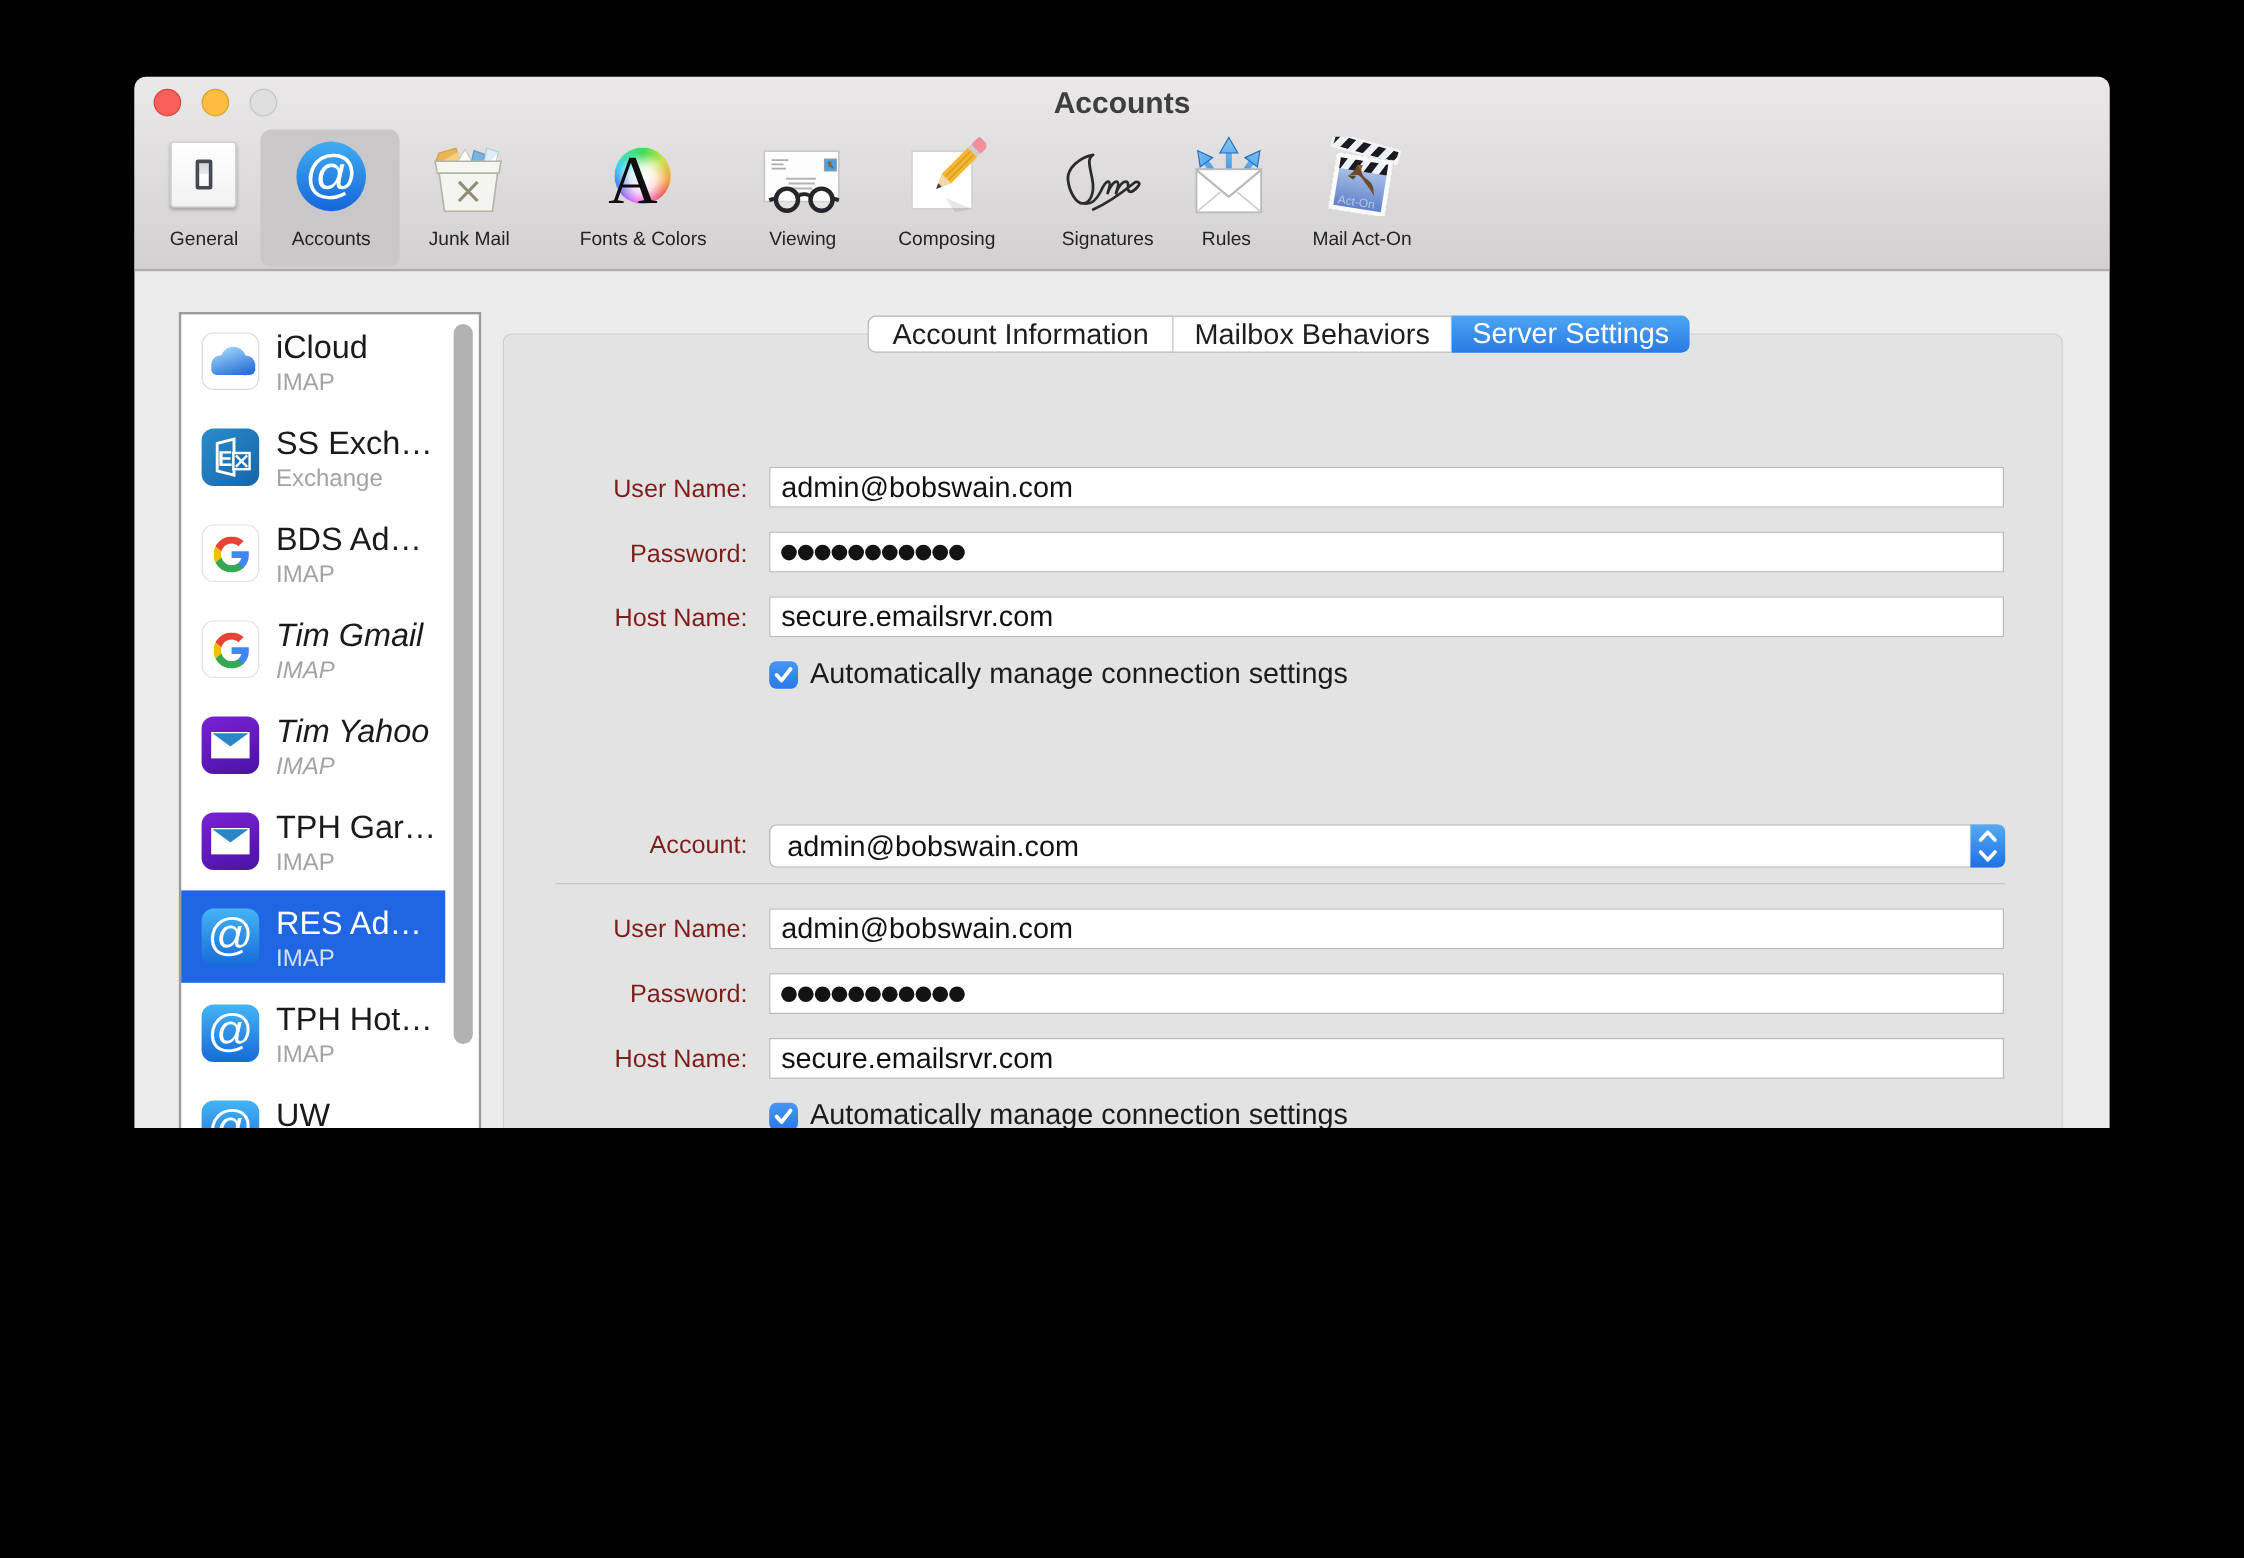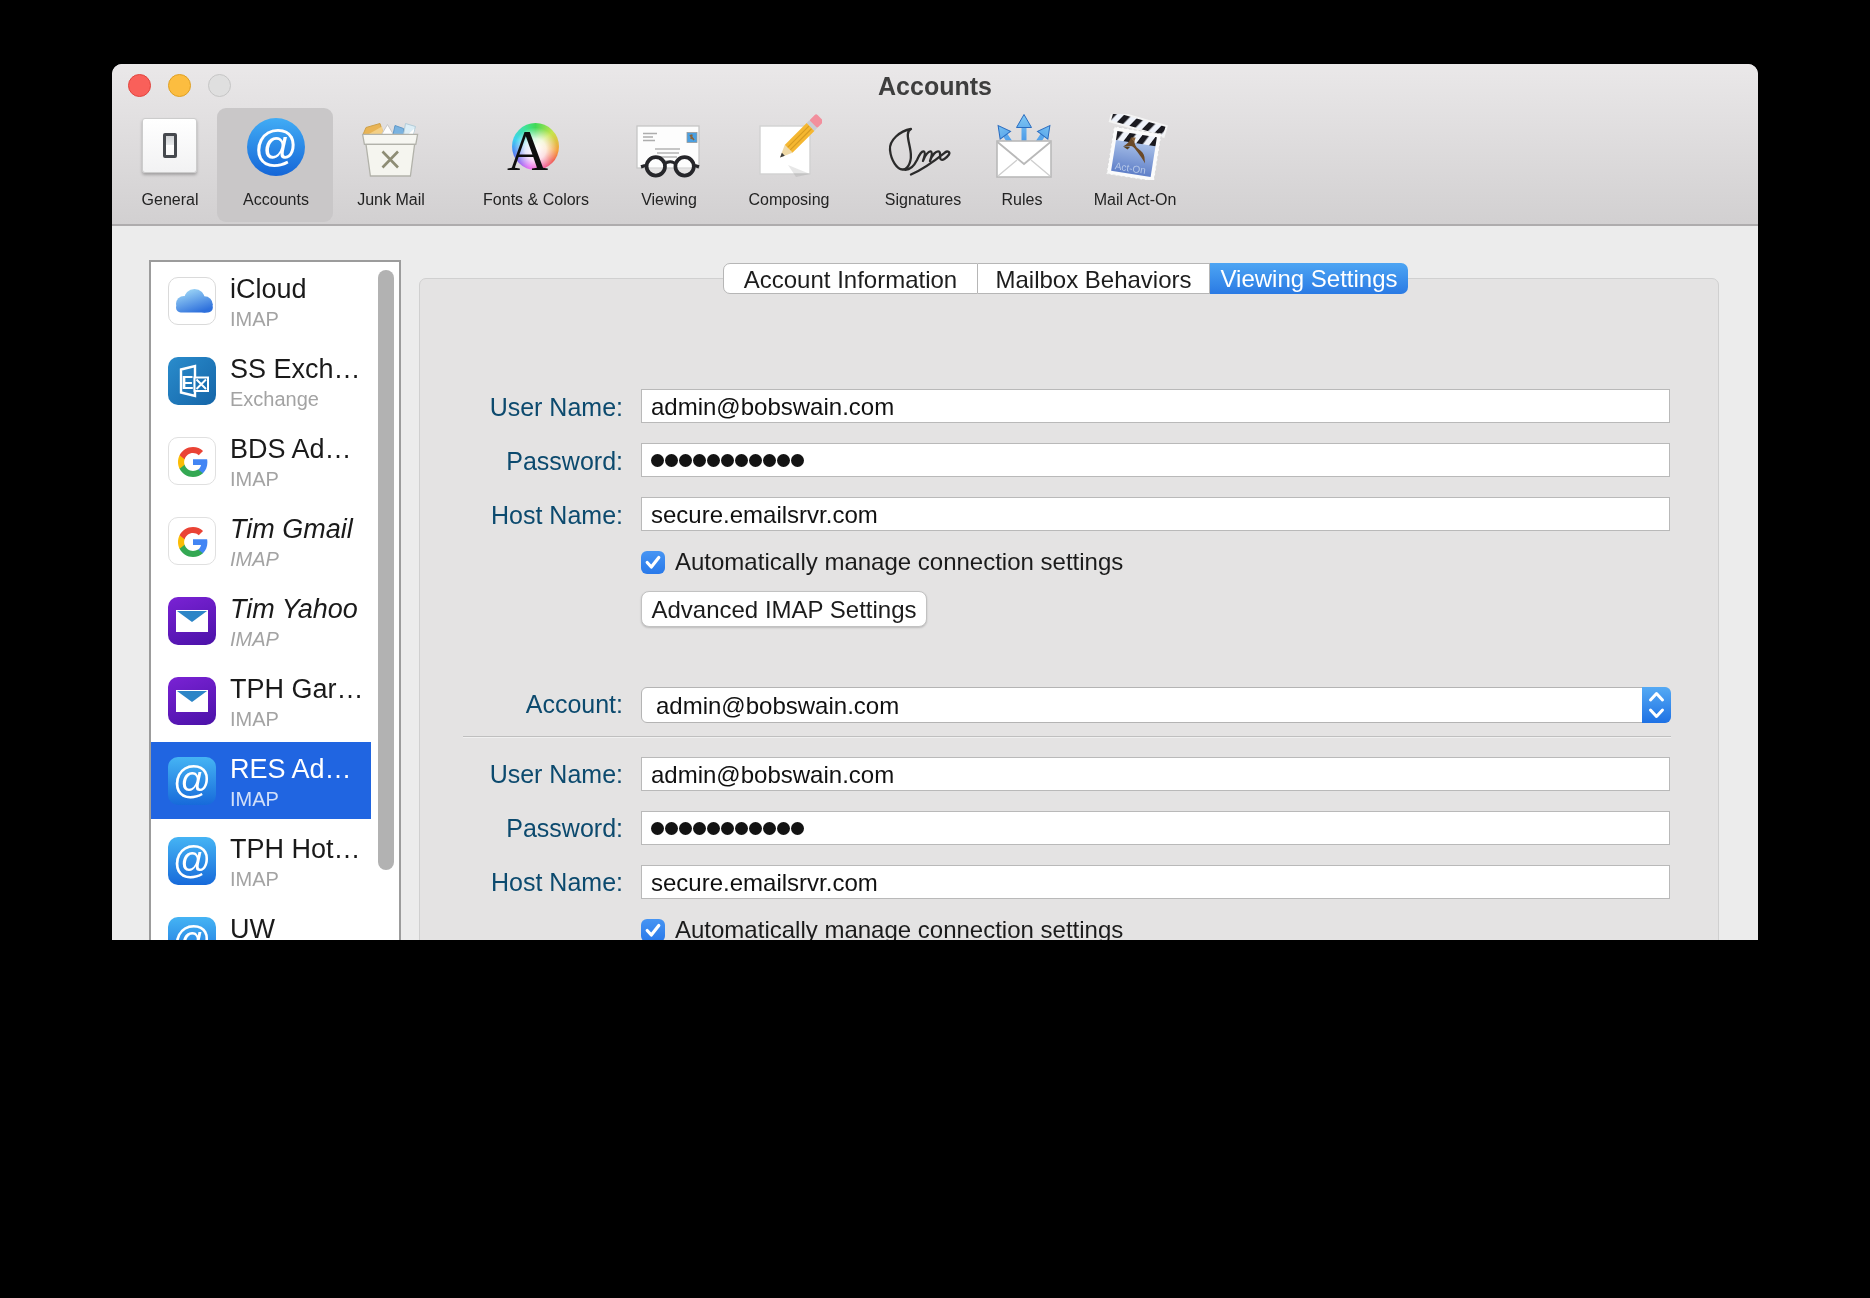--- a/index.html
+++ b/index.html
@@ -45,21 +45,21 @@
           box-shadow:0 1px 2px rgba(0,0,0,.15); border-radius:7px; }
   .seg { position:absolute; top:0; height:31px; background:#fff; border:1px solid #b6b6b6;
          font-size:24px; color:#1d1d1d; text-align:center; line-height:31px; }
   #seg1 { left:0;   width:255px; border-radius:7px 0 0 7px; }
   #seg2 { left:255px; width:232px; border-left:none; }
   #seg3 { left:487px; width:198px; border:none; border-radius:0 7px 7px 0;
           background:linear-gradient(#4da5f3,#2a7ae4); color:#fff; line-height:31px; }
   
   .h1 { position:absolute; font-size:25px; font-weight:700; color:#1c1c1c; line-height:29px; left:355px; }
   .lbl { position:absolute; width:260px; left:251px; text-align:right;
-         font-size:25px; color:#0c4a6e; line-height:27px; }
+         font-size:21px; color:#7f1d1d; line-height:27px; }
   .fld { position:absolute; left:529px; width:1029px; height:34px;
          background:#fff; border:1px solid #b9b9b9; font-size:24px; color:#111;
          padding-left:9px; line-height:33px; }
   .dots { position:absolute; left:539px; height:34px; display:flex; align-items:center; }
   .dots i { width:13px; height:13px; border-radius:50%; background:#131313; margin-right:1px; }
   .cb { position:absolute; left:529px; width:24px; height:23px; border-radius:6px;
         background:linear-gradient(#4795f3,#2979ea); }
   .cblbl { position:absolute; left:563px; font-size:24px; color:#1b1b1b; line-height:28px; }
   #advbtn { position:absolute; left:529px; top:527px; width:286px; height:36px; white-space:nowrap;
             background:#fff; border:1px solid #c2c2c2; border-radius:8px;
@@ -302,21 +302,21 @@
             </svg></div>
         <div class="fcell" style="left:61px; width:64px;"><svg width="63" height="38">
               <path d="M21.5 19 H41.5" stroke="#3d3d3d" stroke-width="2"></path>
             </svg></div>
       </div>
     </div>
     <div id="panel"></div>
     <div id="segs">
       <div class="seg" id="seg1">Account Information</div>
       <div class="seg" id="seg2">Mailbox Behaviors</div>
-      <div class="seg" id="seg3">Viewing Settings</div>
+      <div class="seg" id="seg3">Server Settings</div>
     </div>
     <div class="lbl" style="top:330px;">User Name:</div>
     <div class="fld" style="top:325px;">admin@bobswain.com</div>
     <div class="lbl" style="top:384px;">Password:</div>
     <div class="fld" style="top:379px;"></div>
     <div class="dots" style="top:379px;">
         <i></i>
         <i></i>
         <i></i>
         <i></i>
@@ -327,21 +327,20 @@
         <i></i>
         <i></i>
         <i></i>
       </div>
     <div class="lbl" style="top:438px;">Host Name:</div>
     <div class="fld" style="top:433px;">secure.emailsrvr.com</div>
     <div class="cb" style="top:487px;"><svg width="24" height="23" viewBox="0 0 24 23">
           <path d="M6.2 11.5 L10.3 16 L17.8 6.5" fill="none" stroke="#fff" stroke-width="3.2" stroke-linecap="round" stroke-linejoin="round"></path>
         </svg></div>
     <div class="cblbl" style="top:484px;">Automatically manage connection settings</div>
-    <div id="advbtn">Advanced IMAP Settings</div>
     <div class="lbl" style="top:627px;">Account:</div>
     <div id="popup">admin@bobswain.com<div id="popcap"><svg width="29" height="36" viewBox="0 0 29 36">
             <path d="M8.5 13 L14.5 6.5 L20.5 13 M8.5 23 L14.5 29.5 L20.5 23" fill="none" stroke="#fff" stroke-width="3" stroke-linecap="round" stroke-linejoin="round"></path>
           </svg></div></div>
     <div id="hr1"></div>
     <div class="lbl" style="top:697px;">User Name:</div>
     <div class="fld" style="top:693px;">admin@bobswain.com</div>
     <div class="lbl" style="top:751px;">Password:</div>
     <div class="fld" style="top:747px;"></div>
     <div class="dots" style="top:747px;">

